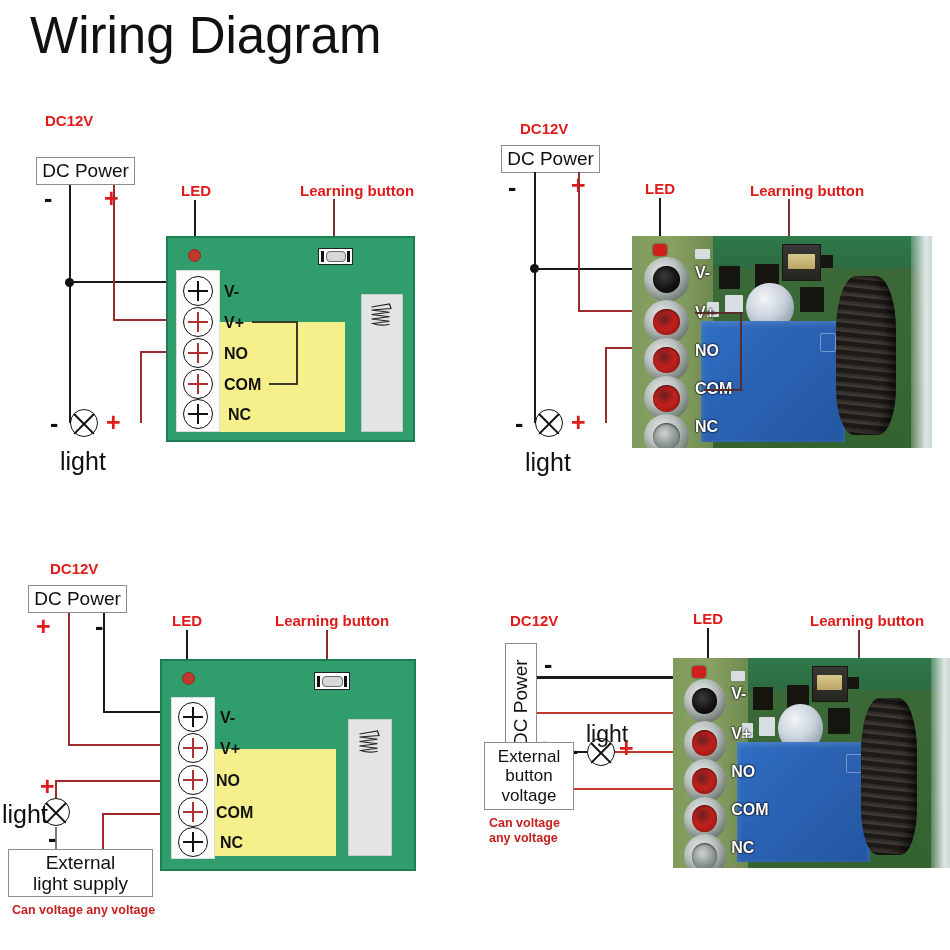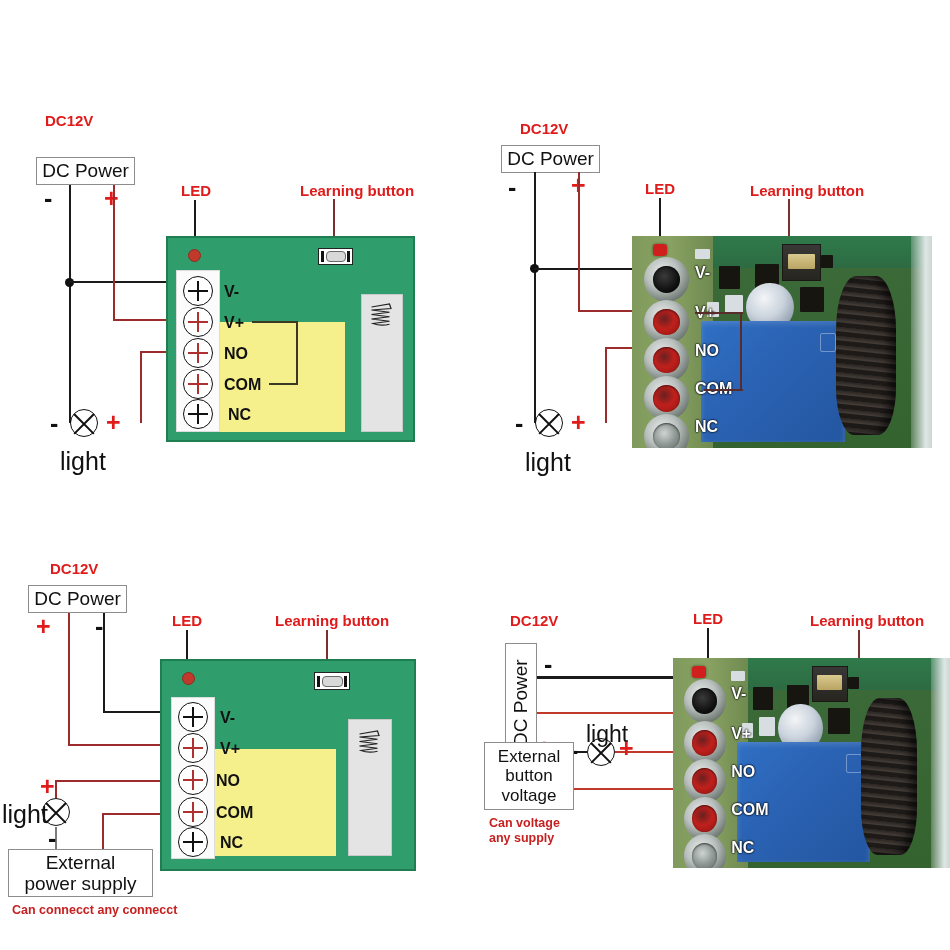--- a/index.html
+++ b/index.html
@@ -96,20 +96,21 @@
       background:radial-gradient(circle at 42% 38%,#6a2020 0%,#c0201c 45%,#8e1512 100%);
       box-shadow:inset 0 1px 2px rgba(0,0,0,.6);}
   .pcb .tscrew.dark .hole{background:radial-gradient(circle at 42% 38%,#3a3a3a 0%,#111 60%,#000 100%);}
   .pcb .tscrew.grey .hole{background:radial-gradient(circle at 42% 38%,#cfd4d2 0%,#8e9794 50%,#5d6562 100%);}
 </style>
 </head>
 <body>
 
 <div class="page">
 
+  <div id="page-title">Wiring Diagram</div>
 
   <div class="panel" style="left:0;top:0;width:475px;height:480px;">
 
     <div class="lbl-red" style="left:45px;top:112px;">DC12V</div>
     <div class="box" style="left:36px;top:157px;width:99px;height:28px;">DC Power</div>
     <div class="minus" style="left:44px;top:186px;">-</div>
     <div class="plus" style="left:104px;top:186px;">+</div>
 
     <div class="lbl-red" style="left:181px;top:182px;">LED</div>
     <div class="lead" style="left:194px;top:200px;height:43px;background:#1a1a1a;"></div>
@@ -284,23 +285,23 @@
 
     <div class="w" style="left:55px;top:347px;width:2px;height:22px;background:#7b7b7b;"></div>
 
     <div class="light-word" style="left:2px;top:320px;">light</div>
     <div class="bulb" style="left:42px;top:318px;"></div>
     <div class="plus" style="left:40px;top:294px;">+</div>
     <div class="minus" style="left:48px;top:346px;">-</div>
 
     <div class="box" style="left:8px;top:369px;width:145px;height:48px;flex-direction:column;">
       <span>External</span>
-      <span>power supply</span>
-    </div>
-    <div class="lbl-red-sm" style="left:12px;top:423px;">Can connecct any connecct</div>
+      <span>light supply</span>
+    </div>
+    <div class="lbl-red-sm" style="left:12px;top:423px;">Can voltage any voltage</div>
 
     <div class="board" style="left:160px;top:659px;width:256px;height:212px;position:absolute;top:179px;">
       <div class="led" style="left:20px;top:11px;"></div>
       <div class="lrn" style="left:152px;top:11px;width:36px;height:18px;">
         <span class="bar"></span>
         <span class="mid"></span>
         <span class="bar"></span>
       </div>
       <div class="yellow" style="left:38px;top:88px;width:136px;height:107px;"></div>
       <div class="relay" style="left:186px;top:58px;width:44px;height:137px;">
@@ -365,21 +366,21 @@
     <div class="minus" style="left:95px;top:258px;">-</div>
     <div class="plus" style="left:144px;top:256px;">+</div>
 
     <div class="box small" style="left:9px;top:262px;width:90px;height:68px;flex-direction:column;">
       <span>External</span>
       <span>button</span>
       <span>voltage</span>
     </div>
     <div class="lbl-red-sm" style="left:14px;top:336px;">
       <span>Can voltage</span><br>
-      <span>any supply</span>
+      <span>any voltage</span>
     </div>
 
     <div class="pcb" style="left:198px;top:178px;width:277px;height:210px;">
       <div class="base"></div>
       <div class="topstrip"></div>
       <div class="shadowr"></div>
       <div class="greenl"></div>
 
       <div class="chip" style="left:29%;top:14%;width:7%;height:11%;"></div>
       <div class="chip" style="left:41%;top:13%;width:8%;height:12%;"></div>

